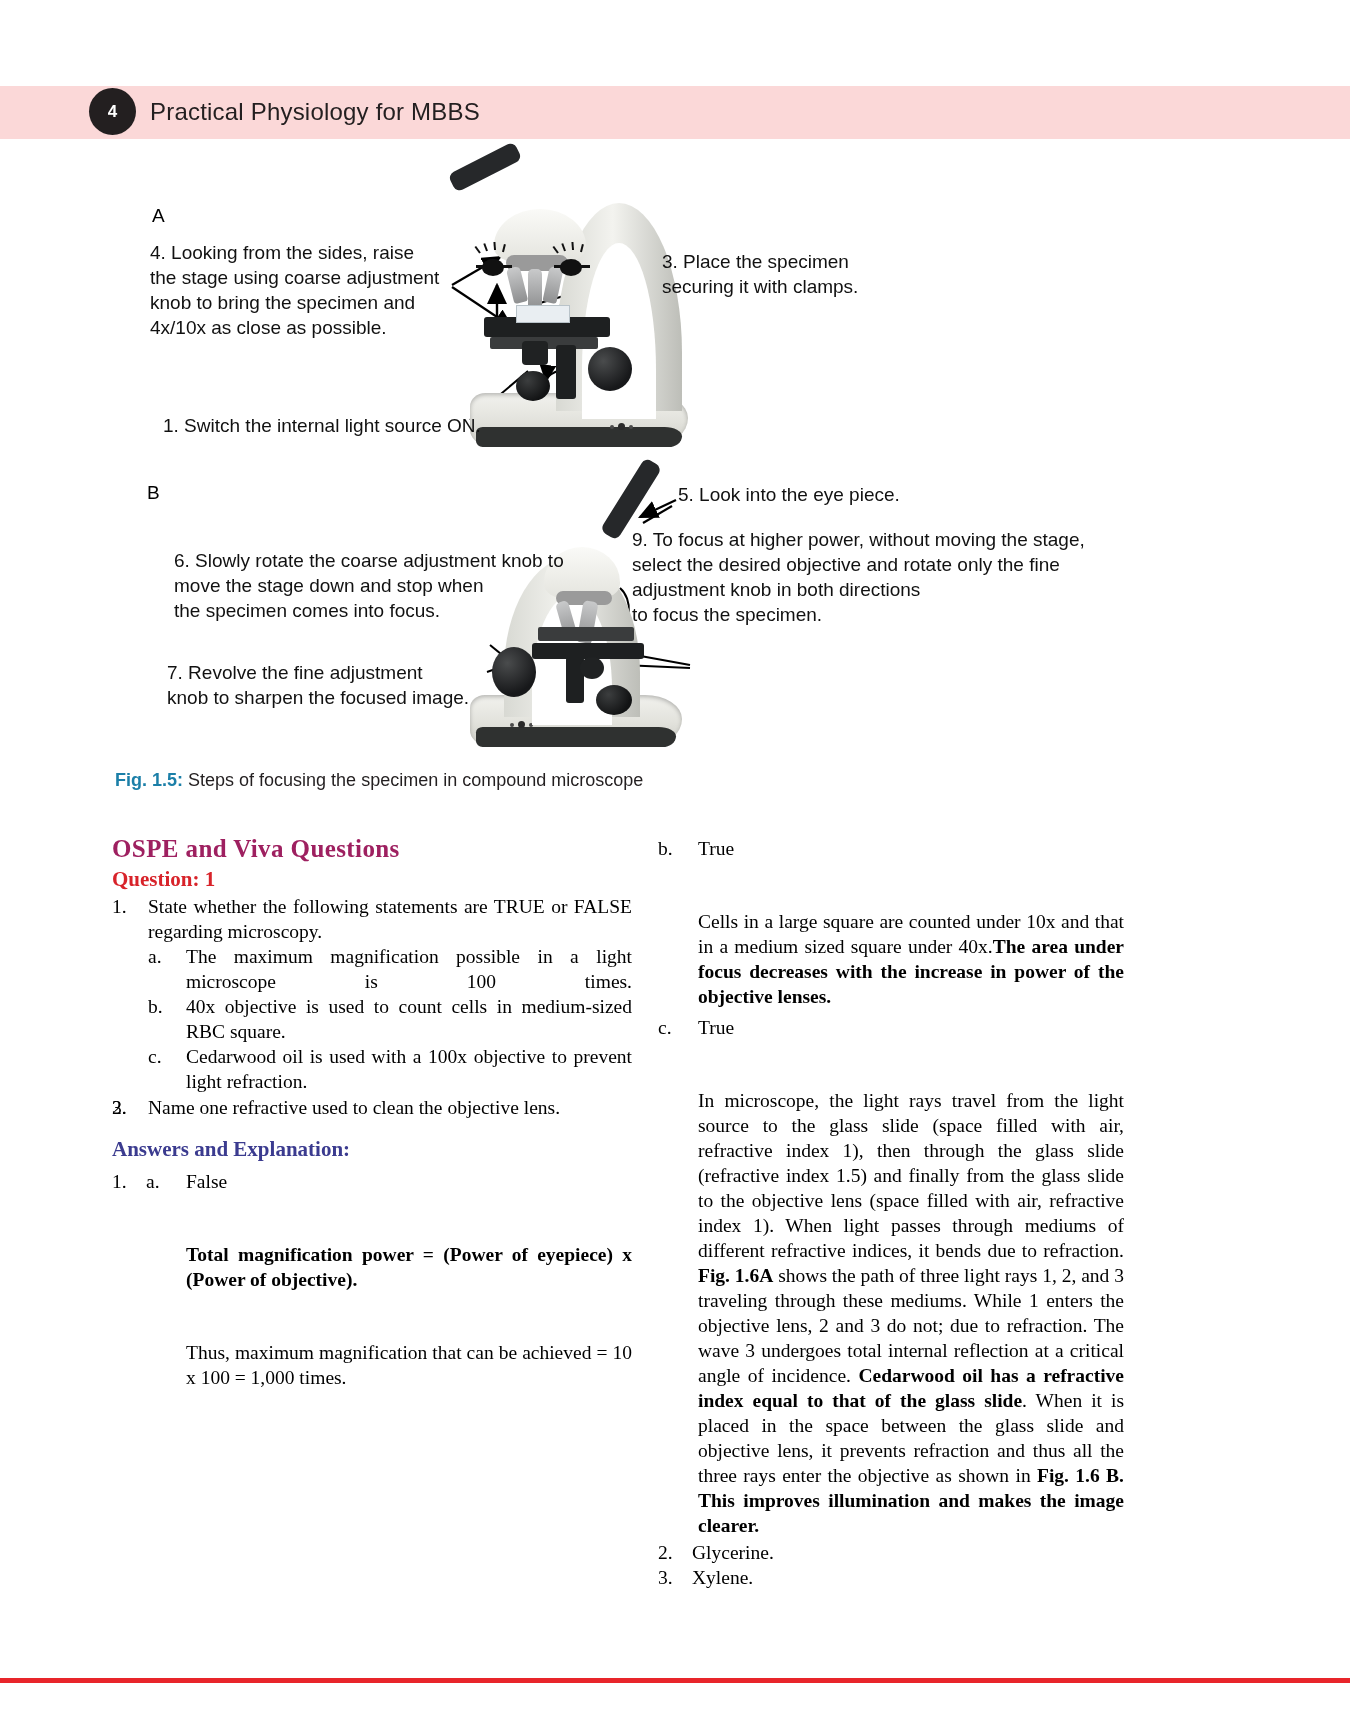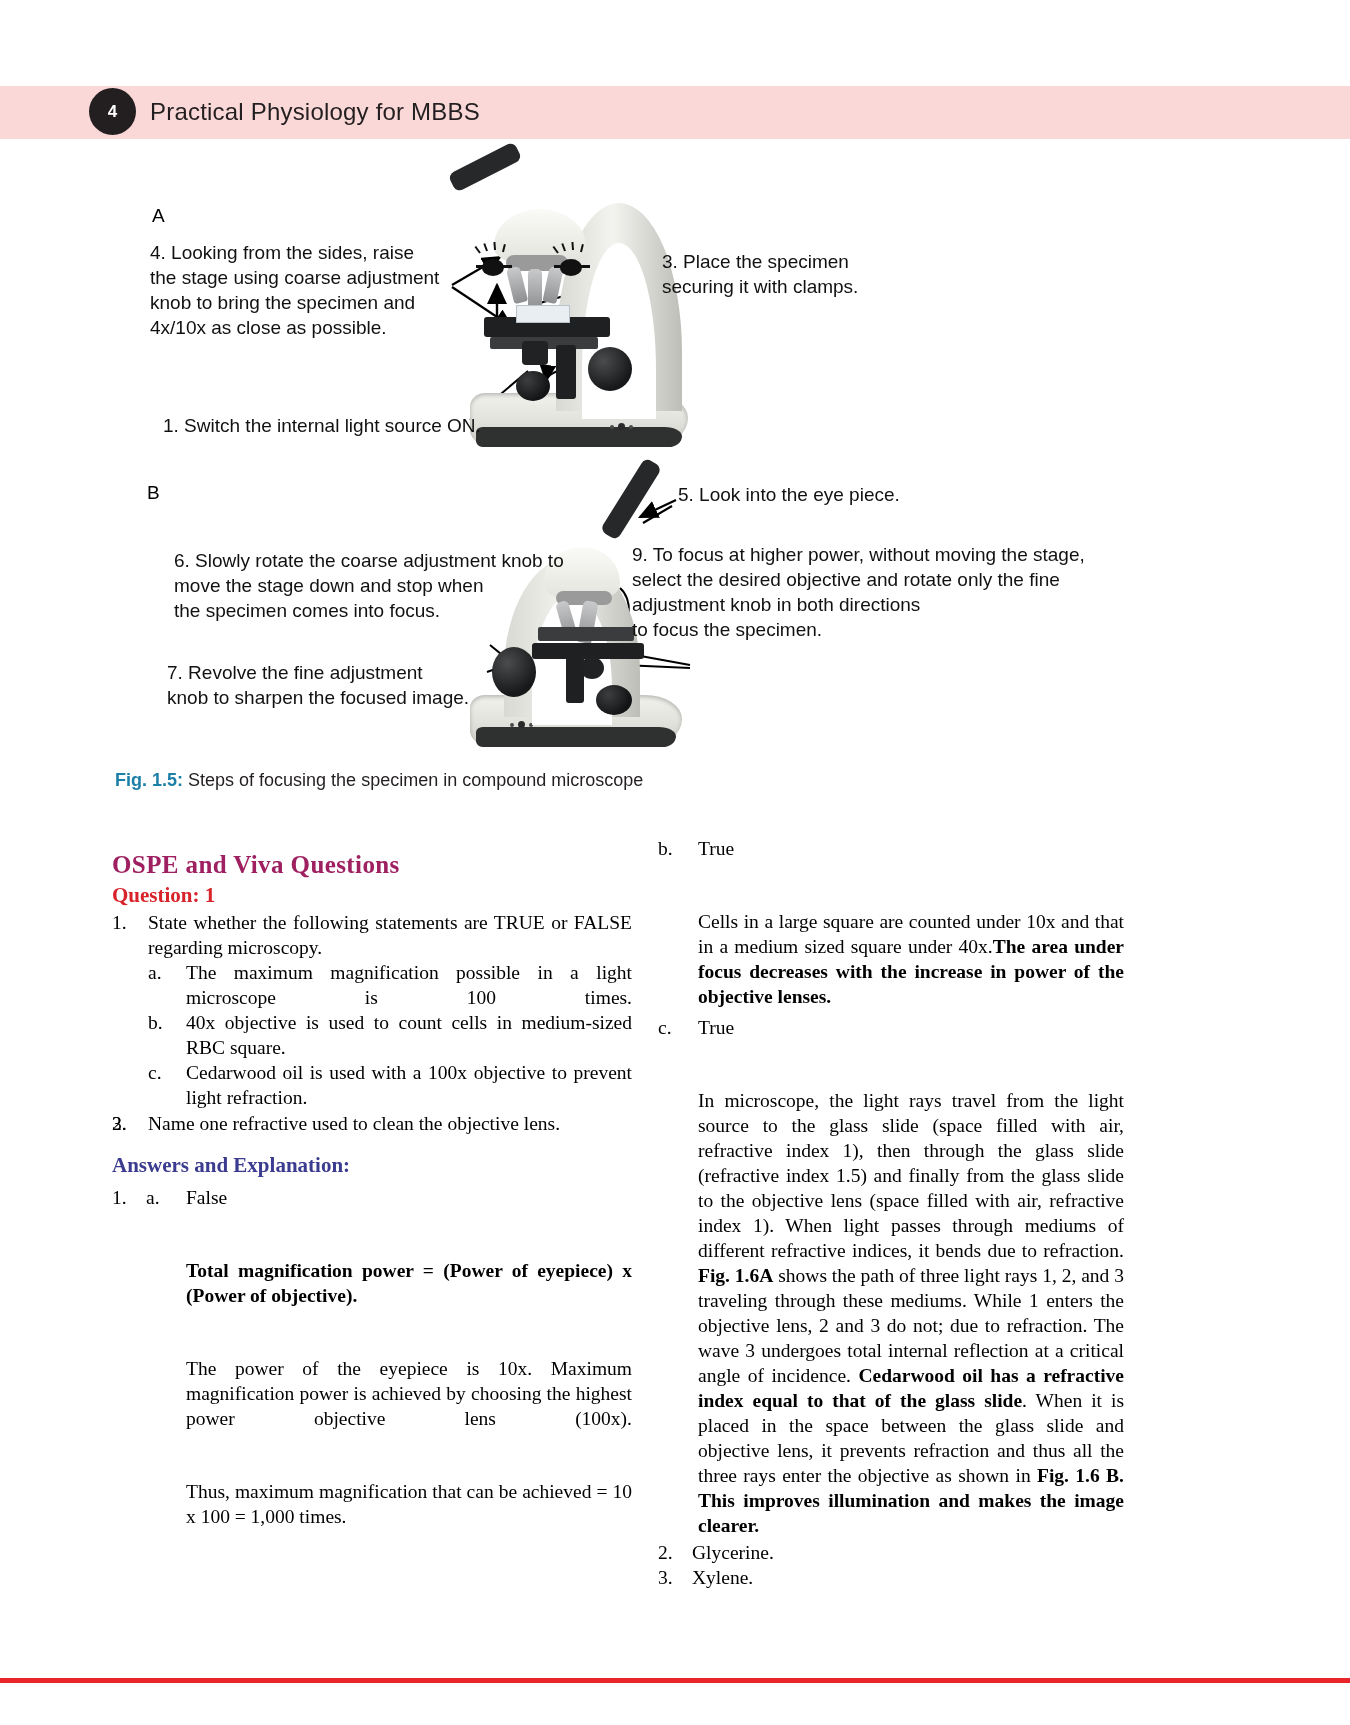--- a/index.html
+++ b/index.html
@@ -85,21 +85,21 @@
   .eye .lash{position:absolute;width:2px;height:8px;background:#111;transform-origin:bottom center;}
 
   svg.lead{position:absolute;left:0;top:0;width:1350px;height:640px;overflow:visible;pointer-events:none;}
 
   
   .col{position:absolute;top:836px;width:520px;font-size:19.5px;line-height:25px;color:#000;}
   .col.left{left:112px;}
   .col.right{left:658px;width:466px;}
 
   h2.ospe{
-    font-size:25px;font-weight:bold;color:#9e2060;margin:16px 0 6px 0;
+    font-size:25px;font-weight:bold;color:#9e2060;margin:0 0 6px 0;
     letter-spacing:.4px;
   }
   h3.qhead{font-size:21px;font-weight:bold;color:#d8232a;margin:0 0 2px 0;}
   h3.ahead{font-size:21px;font-weight:bold;color:#3b3b8f;margin:17px 0 7px 0;}
 
   ol.lvl1{list-style:none;margin:0;padding:0;}
   ol.lvl1 > li{
     position:relative;padding-left:36px;margin-bottom:1px;text-align:justify;
   }
   ol.lvl1 > li > .mk{position:absolute;left:0;top:0;width:30px;text-align:left;}
@@ -235,21 +235,21 @@
  the stage using coarse adjustment
  knob to bring the specimen and
  4x/10x as close as possible.</div>
     <div class="callout" style="left:662px;top:104px;width:280px;">3. Place the specimen
  securing it with clamps.</div>
     <div class="callout" style="left:163px;top:268px;width:330px;">1. Switch the internal light source ON.</div>
     <div class="callout" style="left:678px;top:337px;width:280px;">5. Look into the eye piece.</div>
     <div class="callout" style="left:174px;top:403px;width:400px;">6. Slowly rotate the coarse adjustment knob to
  move the stage down and stop when
  the specimen comes into focus.</div>
-    <div class="callout" style="left:632px;top:397px;width:470px;">9. To focus at higher power, without moving the stage,
+    <div class="callout" style="left:632px;top:382px;width:470px;">9. To focus at higher power, without moving the stage,
  select the desired objective and rotate only the fine
  adjustment knob in both directions
  to focus the specimen.</div>
     <div class="callout" style="left:167px;top:515px;width:330px;">7. Revolve the fine adjustment
  knob to sharpen the focused image.</div>
   </div>
 
   <div class="fig-caption">
     <span class="figlabel">Fig. 1.5:</span><span> Steps of focusing the specimen in compound microscope</span>
   </div>
@@ -288,21 +288,20 @@
     </ol>
 
     <h3 class="ahead">Answers and Explanation:</h3>
 
     <div class="ans-row">
       <span class="mk">1.</span>
       <div class="sub-row">
         <span class="mk">a.</span>
         <div>False</div>
         <div class="j"><b class="bk">Total magnification power = (Power of eyepiece) x (Power of objective).</b></div>
-        <div class="j jx">The power of the eyepiece is 10x. Maximum magnification power is achieved by choosing the highest power objective lens (100x).</div>
         <div class="j">Thus, maximum magnification that can be achieved = 10 x 100 = 1,000 times.</div>
       </div>
     </div>
   </div>
 
   <div class="col right">
 
     <div class="sub-row" style="margin-bottom:6px;">
       <span class="mk">b.</span>
       <div>True</div>

